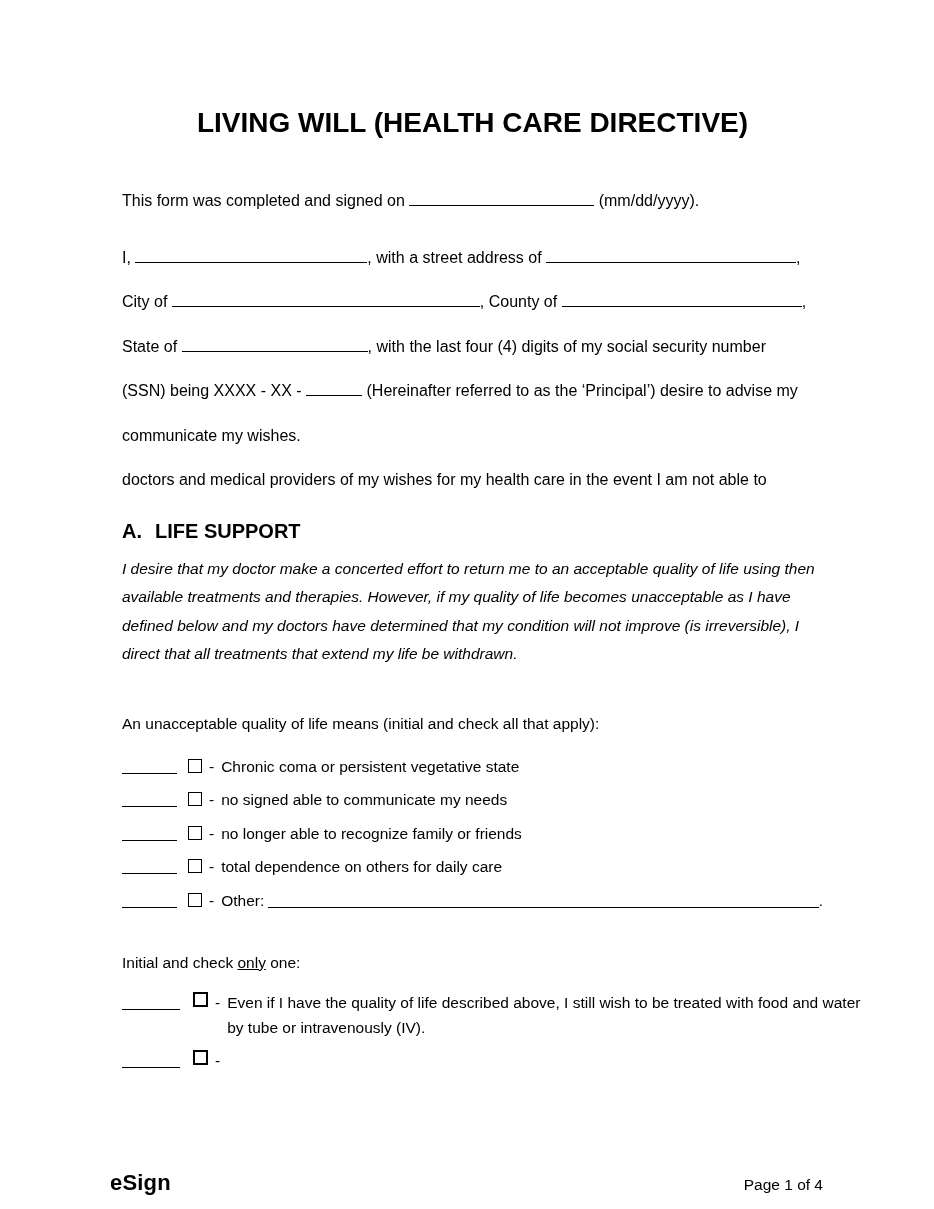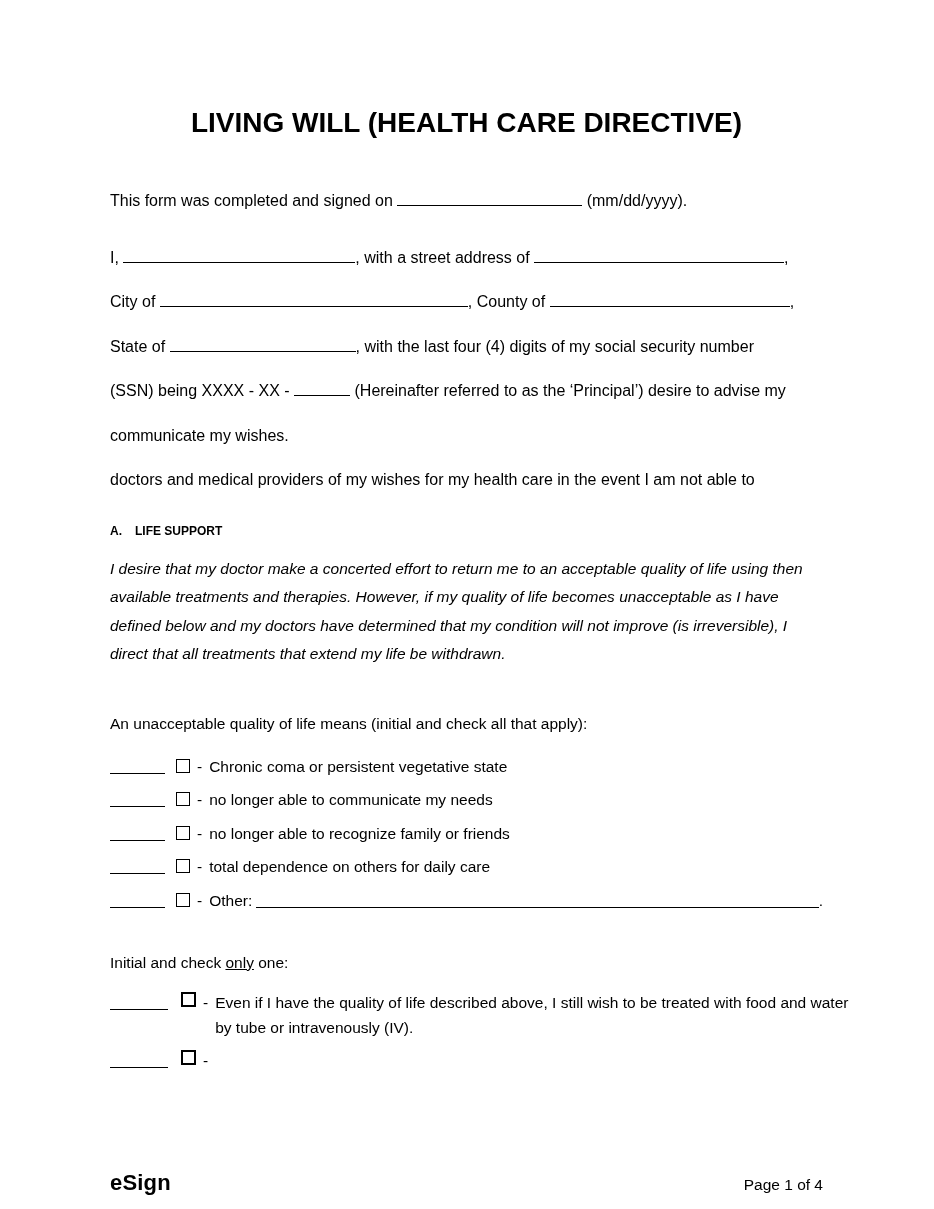--- a/index.html
+++ b/index.html
@@ -5,20 +5,21 @@
   html, body { margin: 0; padding: 0; background: #ffffff; }
   .page {
     position: relative;
     width: 934px;
     height: 1209px;
     background: #ffffff;
     font-family: "Liberation Sans", "DejaVu Sans", sans-serif;
     color: #000;
     overflow: hidden;
     box-sizing: border-box;
+    padding-left: 12px;
   }
   .content { padding: 0 111px 0 110px; }
 
   .title {
     margin: 0;
     padding-top: 106px;
     text-align: center;
     font-size: 28px;
     line-height: 34px;
     font-weight: bold;
@@ -36,21 +37,21 @@
   .identity { margin-top: 28px; }
 
   .blank {
     display: inline-block;
     height: 13px;
     border-bottom: 1.5px solid #000;
   }
 
   .section-heading {
     margin-top: 26px;
-    font-size: 12px;
+    font-size: 20px;
     line-height: 21px;
     font-weight: bold;
     white-space: pre;
   }
   .section-heading .sec-label { margin-right: 13px; }
 
   .body-para {
     margin-top: 13px;
     width: 714px;
     font-size: 15.5px;
@@ -167,21 +168,21 @@
         <span class="initial-blank"></span>
         <span class="checkbox thin"></span>
         <span class="dash">-</span>
         <span class="item-label">Chronic coma or persistent vegetative state</span>
       </div>
 
       <div class="check-row">
         <span class="initial-blank"></span>
         <span class="checkbox thin"></span>
         <span class="dash">-</span>
-        <span class="item-label">no longer able to communicate my needs</span>
+        <span class="item-label">no signed able to communicate my needs</span>
       </div>
 
       <div class="check-row">
         <span class="initial-blank"></span>
         <span class="checkbox thin"></span>
         <span class="dash">-</span>
         <span class="item-label">no longer able to recognize family or friends</span>
       </div>
 
       <div class="check-row">

